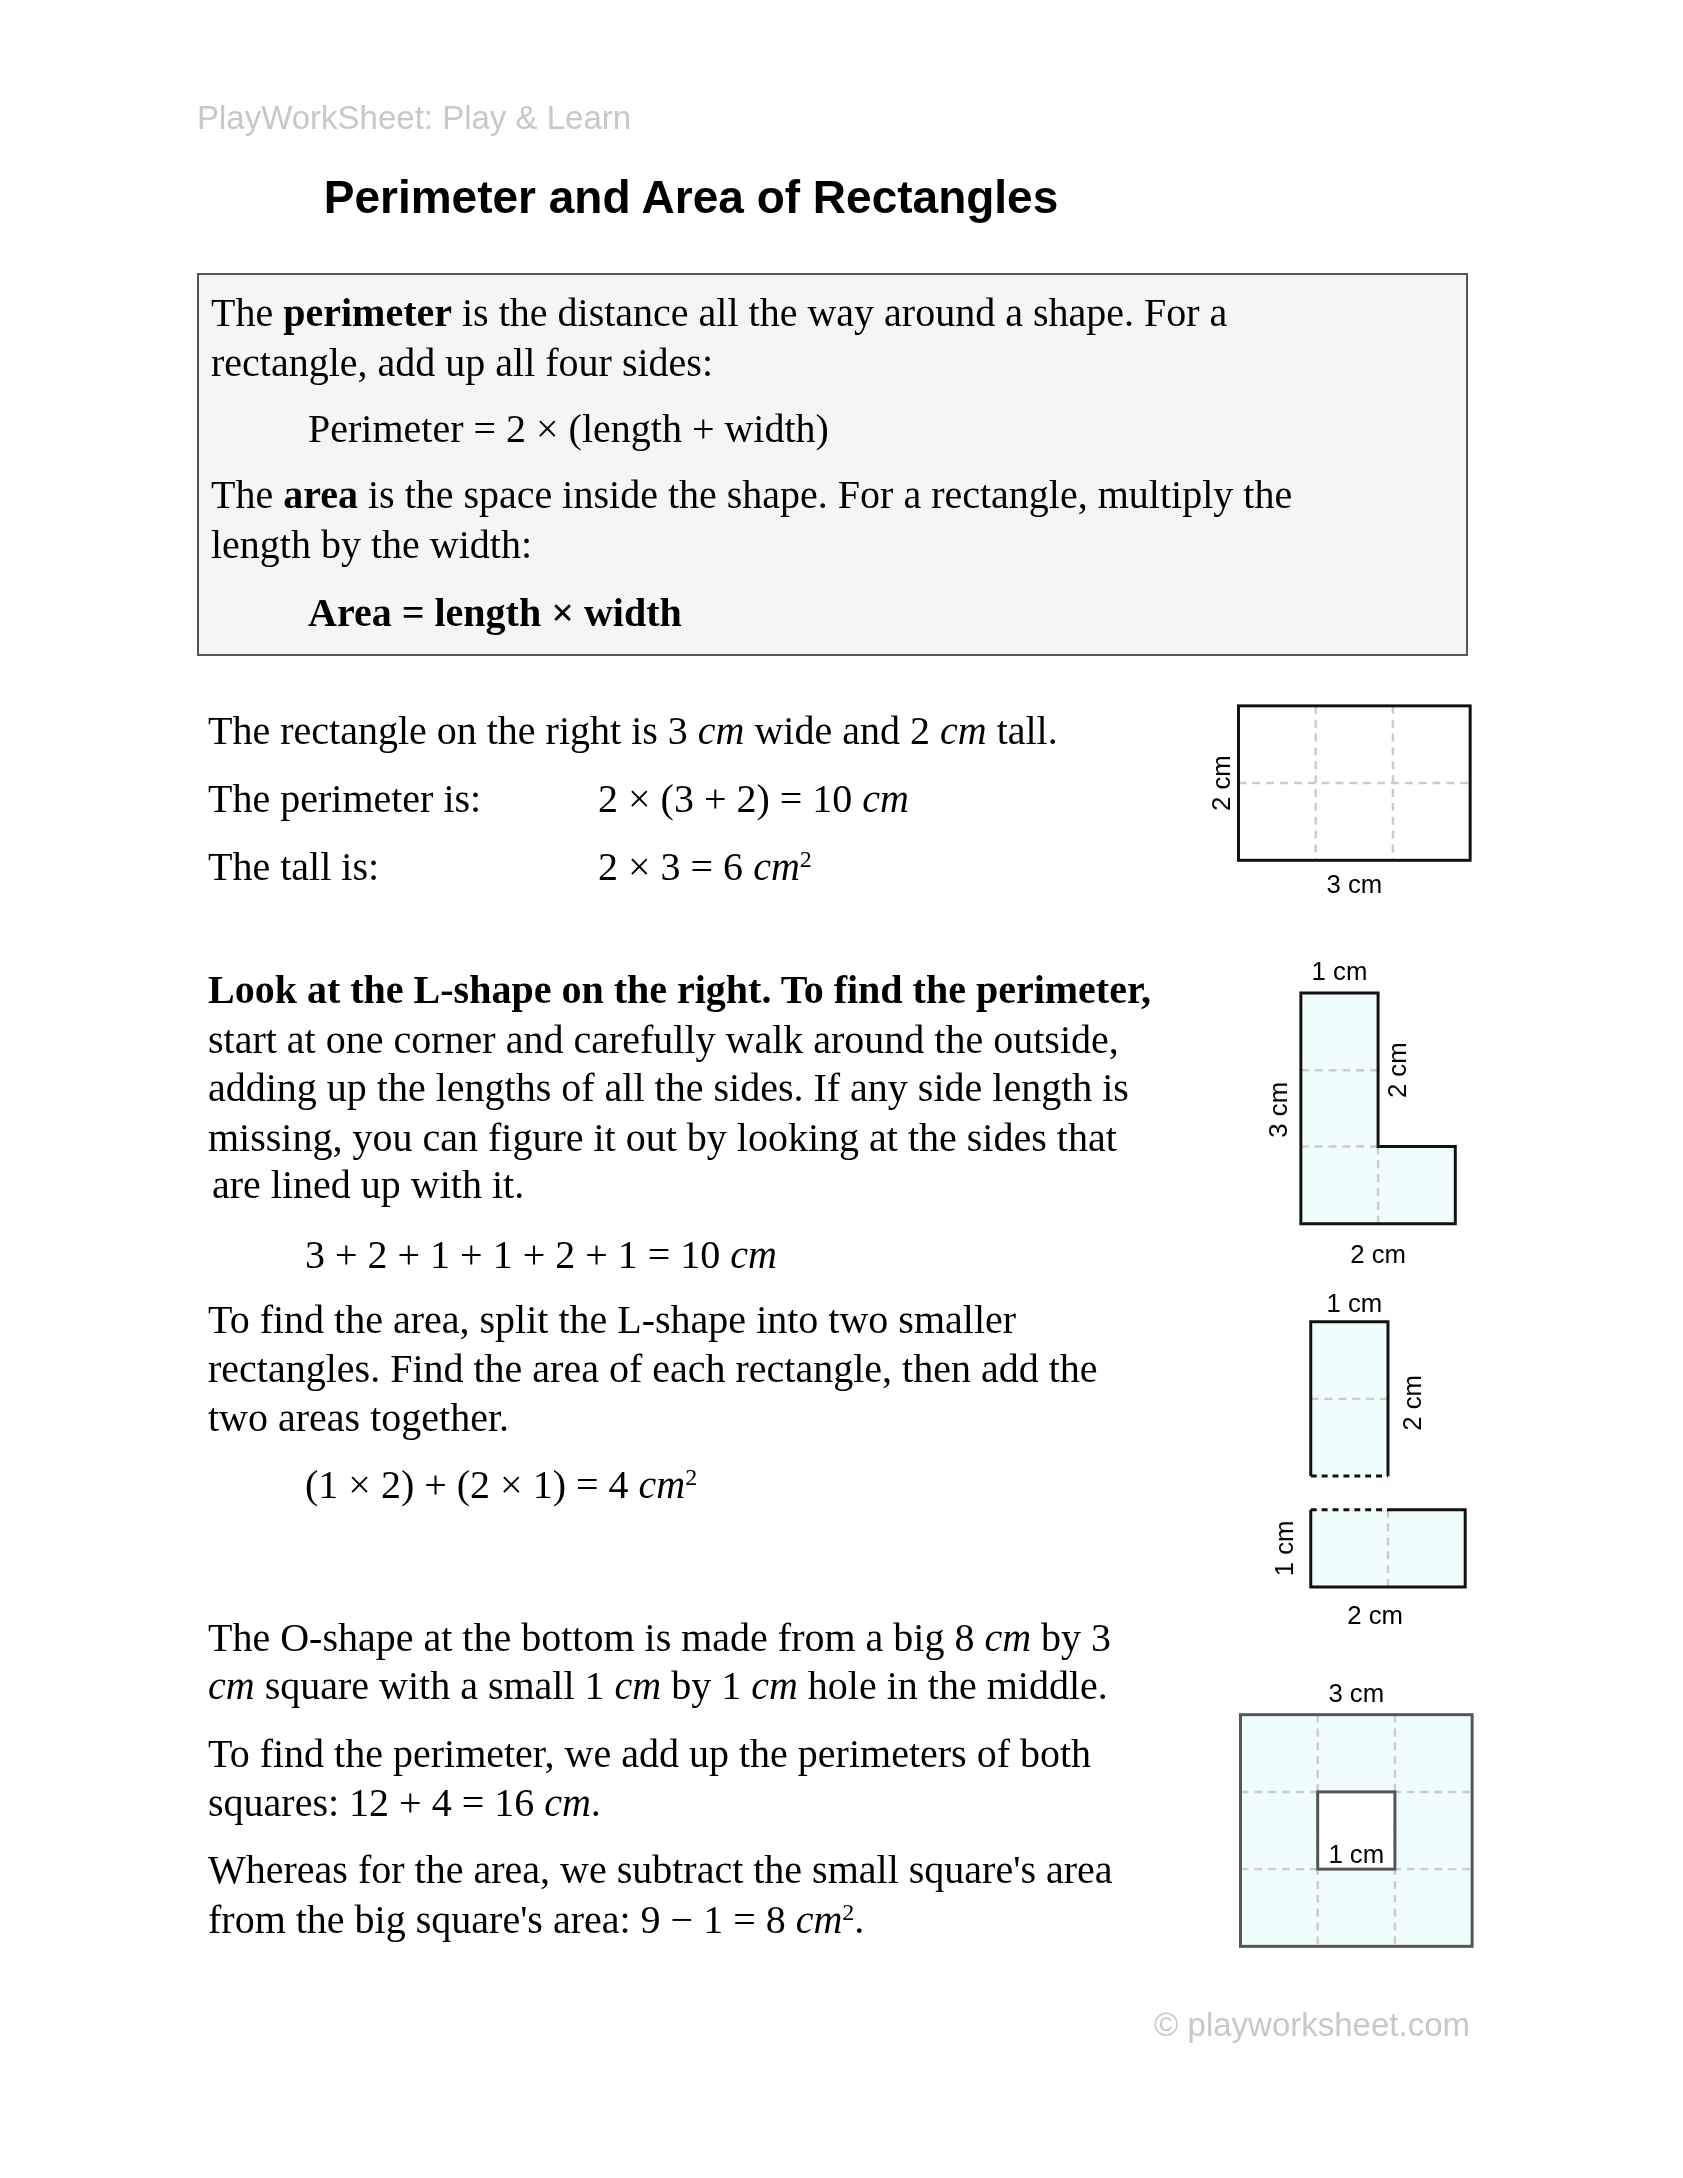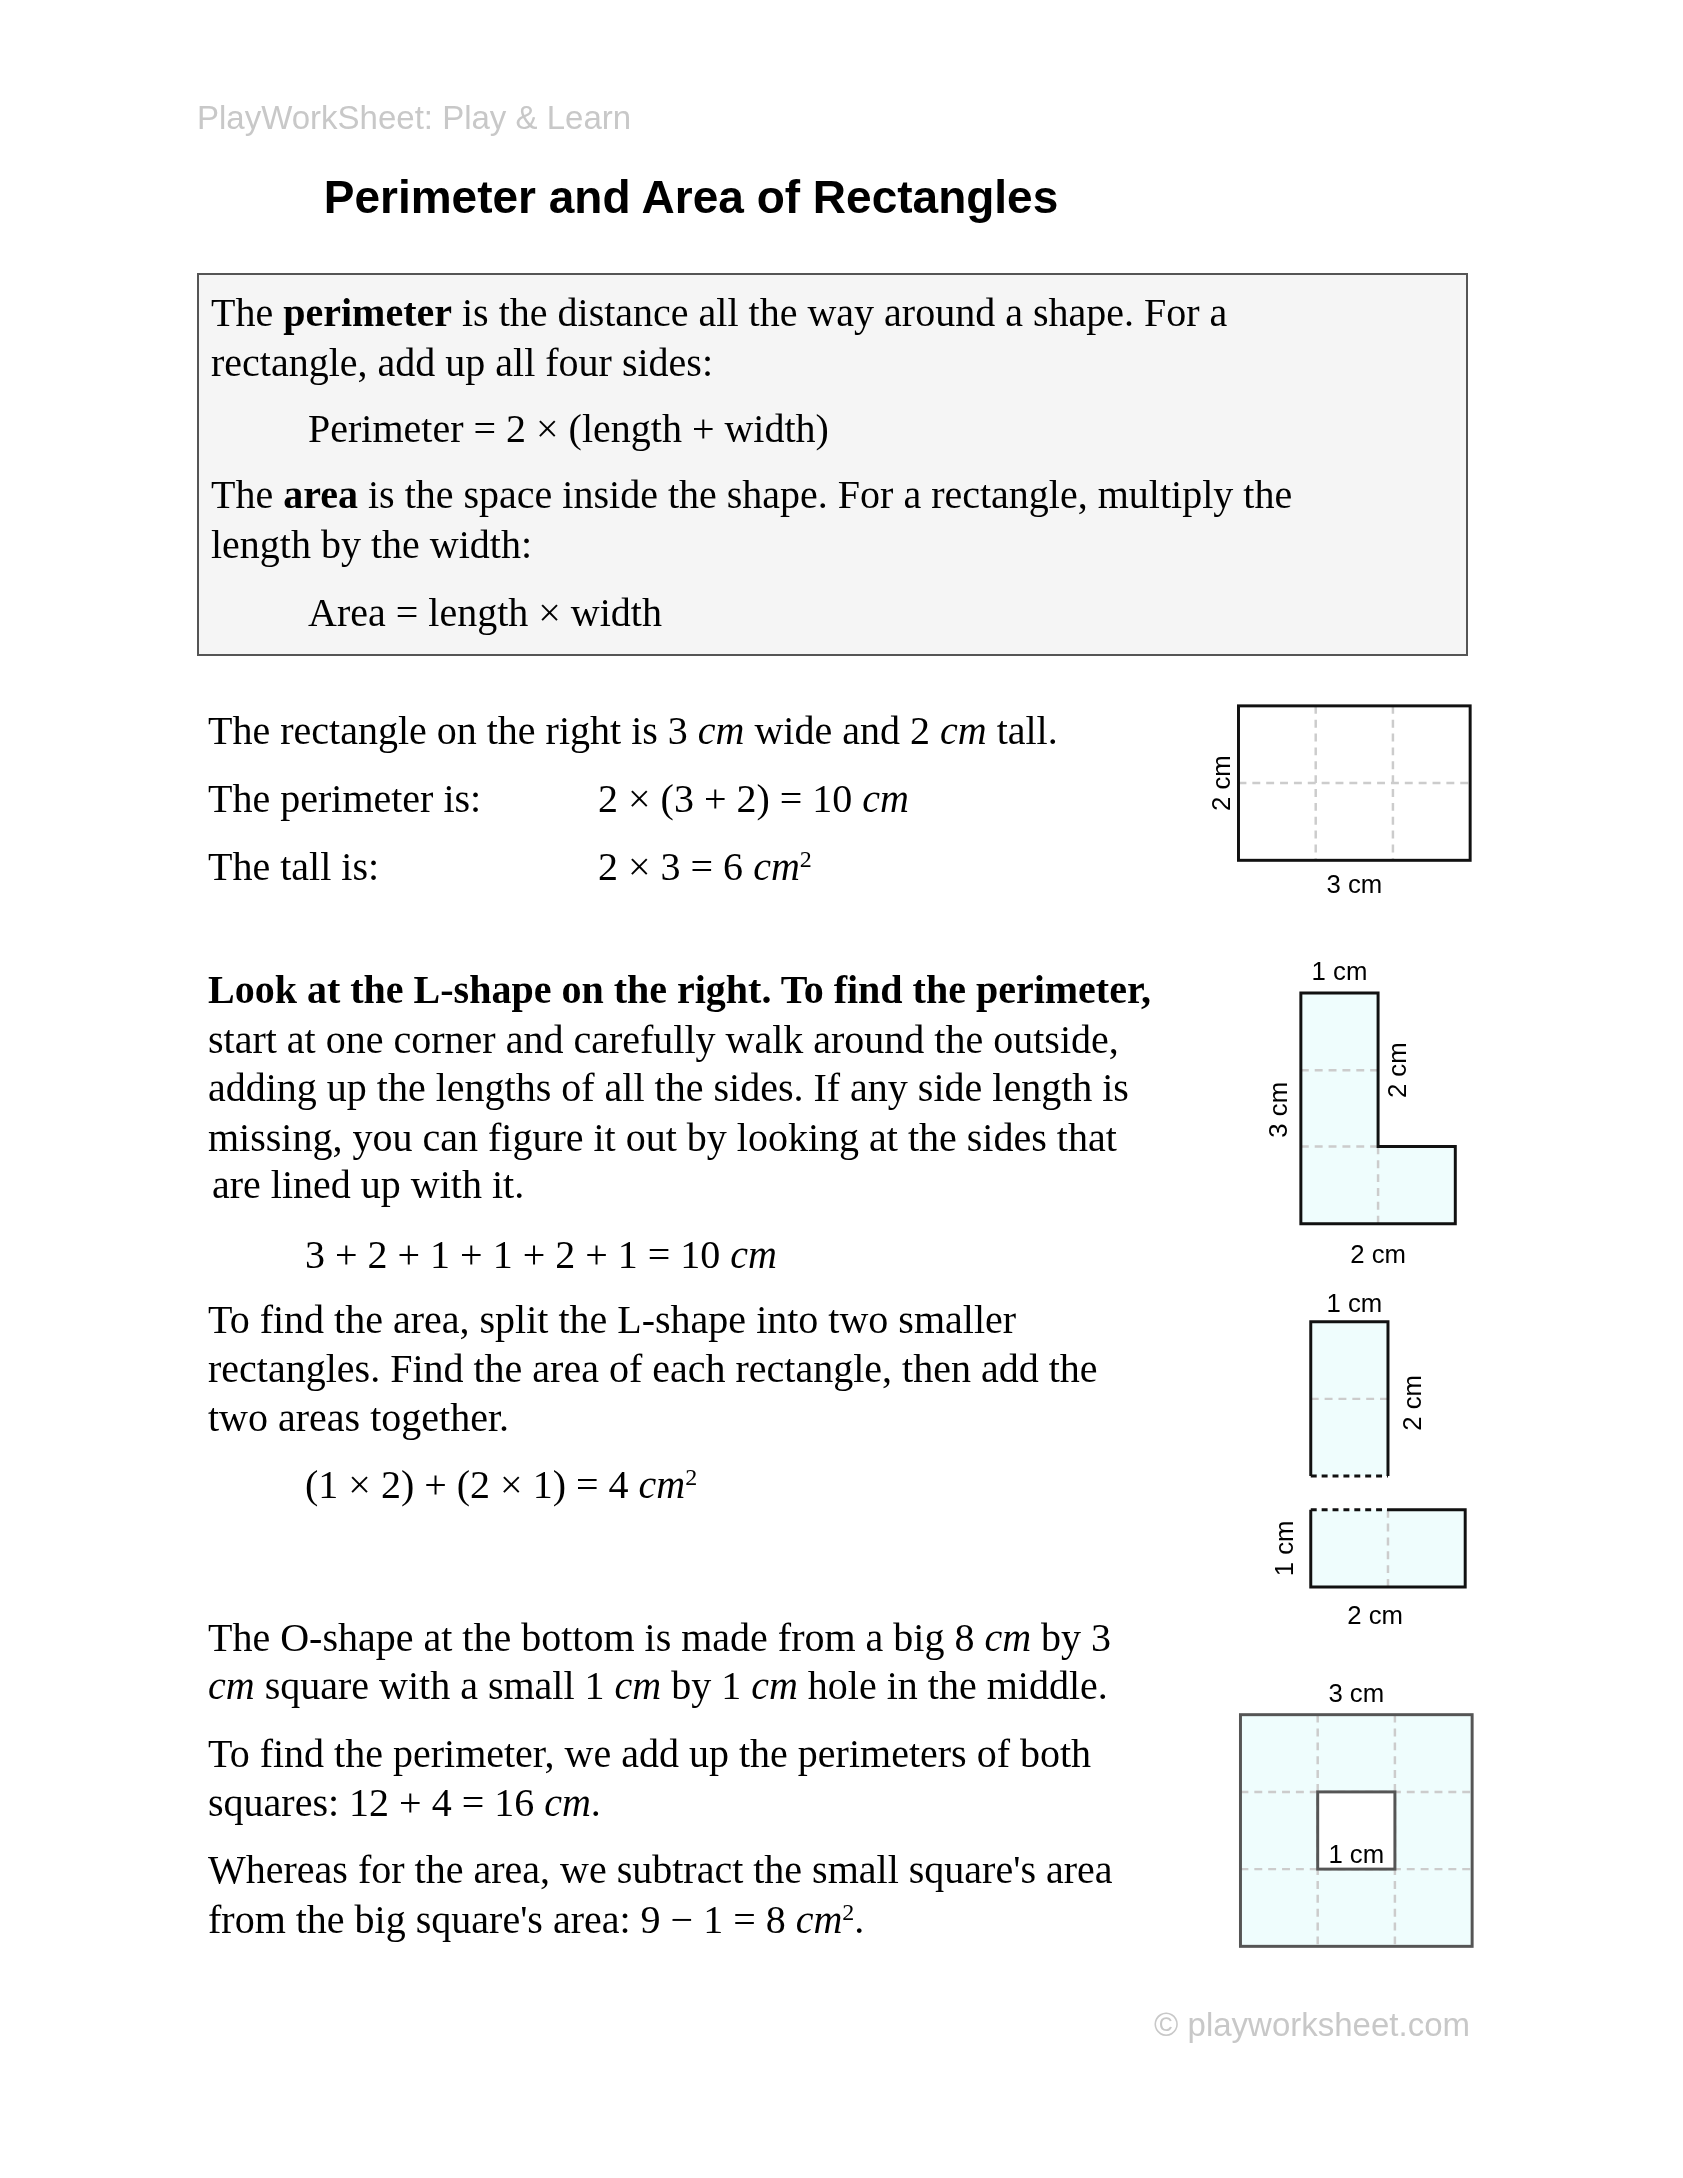--- a/index.html
+++ b/index.html
@@ -23,21 +23,21 @@
 <div id="header" class="abs sans">PlayWorkSheet: Play &amp; Learn</div>
 <div id="title" class="abs sans">Perimeter and Area of Rectangles</div>
 
 <div id="defbox" class="abs"></div>
 
 <div class="abs t serif" style="left:211px;top:293px;"><span>The </span><b>perimeter</b><span> is the distance all the way around a shape. For a</span></div>
 <div class="abs t serif" style="left:211px;top:343px;">rectangle, add up all four sides:</div>
 <div class="abs t serif" style="left:308px;top:409px;">Perimeter = 2 × (length + width)</div>
 <div class="abs t serif" style="left:211px;top:475px;"><span>The </span><b>area</b><span> is the space inside the shape. For a rectangle, multiply the</span></div>
 <div class="abs t serif" style="left:211px;top:525px;">length by the width:</div>
-<div class="abs t serif" style="left:308px;top:593px;">Area = length × width</div>
+<div class="abs t serif" style="left:308px;top:593px;font-weight:bold;">Area = length × width</div>
 
 <div class="abs t serif" style="left:208px;top:711px;"><span>The rectangle on the right is 3 </span><i>cm</i><span> wide and 2 </span><i>cm</i><span> tall.</span></div>
 <div class="abs t serif" style="left:208px;top:779px;">The perimeter is:</div>
 <div class="abs t serif" style="left:598px;top:779px;"><span>2 × (3 + 2) = 10 </span><i>cm</i></div>
 <div class="abs t serif" style="left:208px;top:847px;">The tall is:</div>
 <div class="abs t serif" style="left:598px;top:847px;"><span>2 × 3 = 6 </span><i>cm</i><sup>2</sup></div>
 
 <div class="abs t serif" style="left:208px;top:970px;font-weight:bold;">Look at the L-shape on the right. To find the perimeter,</div>
 <div class="abs t serif" style="left:208px;top:1020px;">start at one corner and carefully walk around the outside,</div>
 <div class="abs t serif" style="left:208px;top:1068px;">adding up the lengths of all the sides. If any side length is</div>

